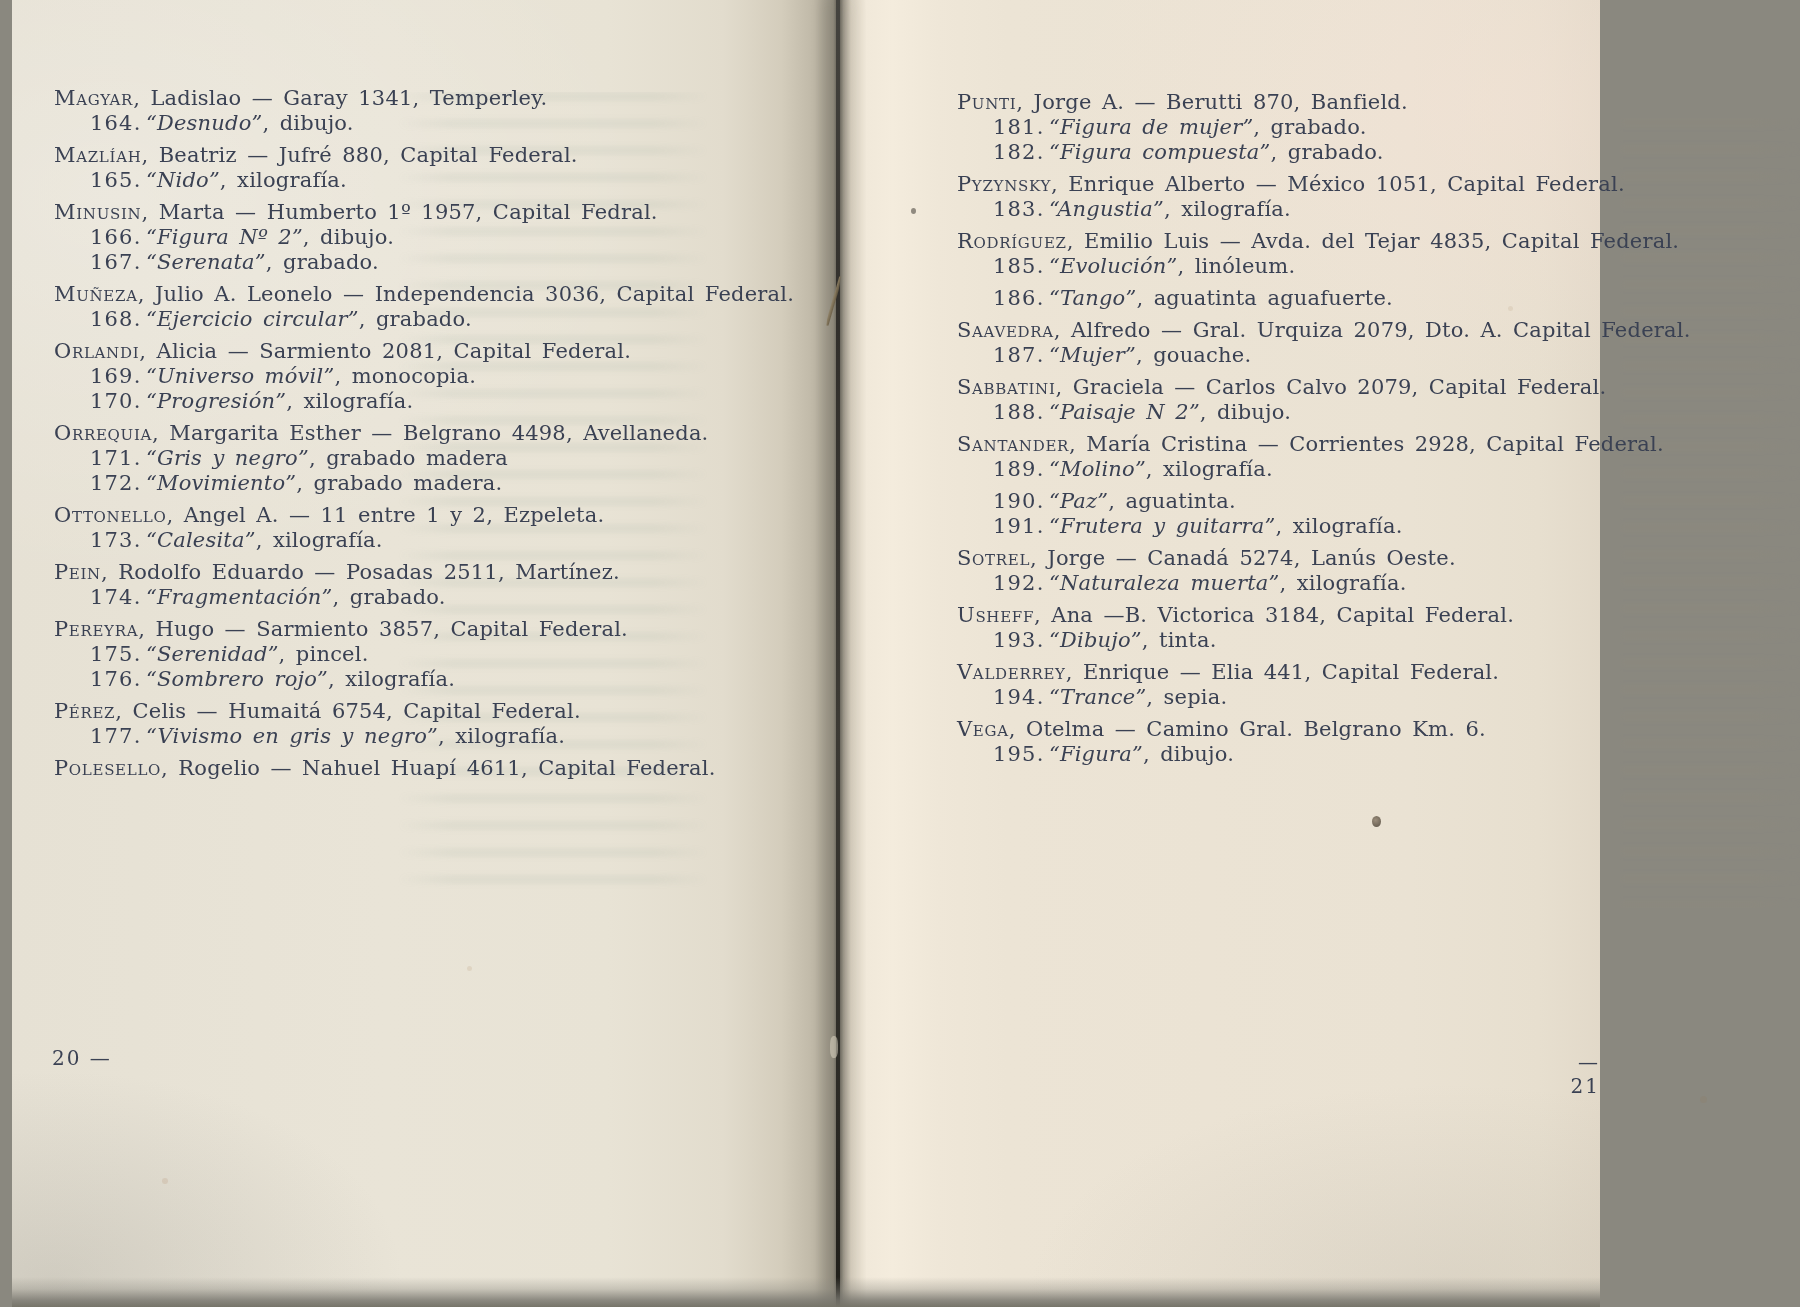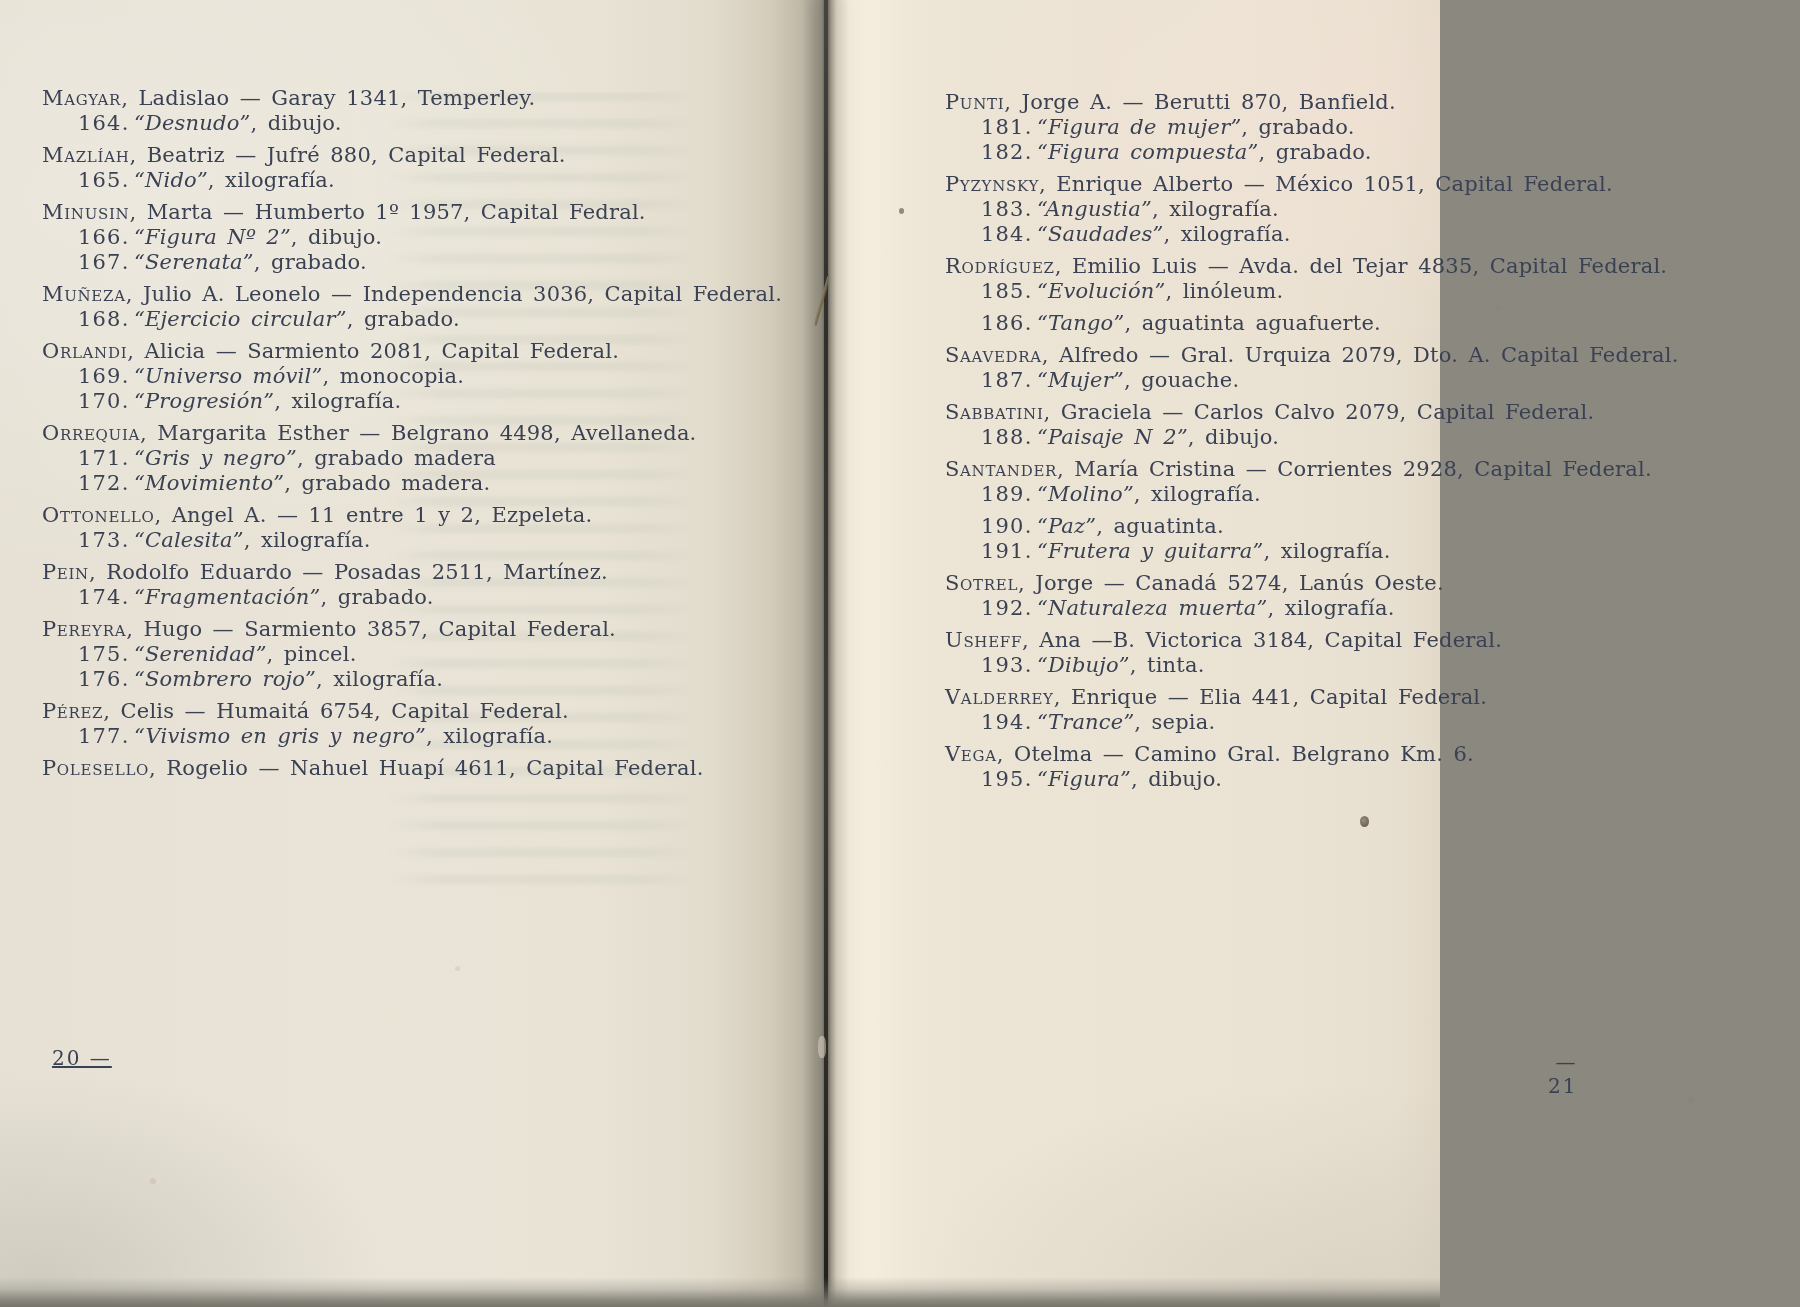--- a/index.html
+++ b/index.html
@@ -1,21 +1,21 @@
 <!DOCTYPE html>
 <html style="--ink: #3a4153;"><head>
 <meta charset="utf-8">
 <style>
   html,body{margin:0;padding:0;}
   body{
     width:1800px;height:1307px;overflow:hidden;
     background:#8a887f;
     font-family:"DejaVu Serif","Liberation Serif",serif;
   }
-  .book{position:relative;width:1440px;height:1307px;color:var(--ink,#3a4153);}
+  .book{position:relative;width:1588px;height:1307px;color:var(--ink,#3a4153);margin-left:12px;}
 
   
   .page-left{
     position:absolute;left:0;top:0;bottom:0;width:827px;
     background:
       radial-gradient(ellipse 900px 650px at 12% 15%, rgba(255,255,255,0.22), transparent 60%),
       radial-gradient(ellipse 500px 300px at 5% 98%, rgba(150,148,140,0.28), transparent 70%),
       linear-gradient(90deg,#e6e1d4 0,#e9e4d7 45%,#e8e3d5 72%,#e2dccd 86%,#d4cdbc 93%,#bfb8a7 97%,#928d7f 99.3%,#55524a 100%),
       #e9e4d7;
   }
@@ -73,21 +73,21 @@
   .content-left{left:42px;top:86px;width:690px;}
   .content-right{left:945px;top:90px;width:730px;}
   .entry{margin-bottom:7px;}
   .artist-line{white-space:nowrap;}
   .surname{font-variant:small-caps;letter-spacing:0.7px;}
   .work-line{padding-left:36px;white-space:nowrap;}
   .work-num{display:inline-block;min-width:56px;letter-spacing:1.2px;}
   .work-title{font-style:italic;}
 
   .pagenum{position:absolute;font-size:20px;letter-spacing:2px;}
-  .pagenum-left{left:52px;top:1046px;text-decoration:underline;}
+  .pagenum-left{left:40px;top:1046px;}
   .pagenum-right{left:1548px;top:1050px;text-align:right;}
 </style>
 </head>
 <body>
 
 <div class="book">
 
   <div class="page-left"></div>
   <div class="page-right"></div>
   <div class="gutter-line"></div>
@@ -146,21 +146,20 @@
     </div>
   <div class="content content-right" id="content-right">
       <div class="entry">
         <div class="artist-line"><span class="surname">Punti</span><span class="artist-details">, Jorge A. — Berutti 870, Banfield.</span></div>
         <div class="work-line"><span class="work-num">181.</span><span class="work-title">“Figura de mujer”</span><span class="work-tail">, grabado.</span></div>
         <div class="work-line"><span class="work-num">182.</span><span class="work-title">“Figura compuesta”</span><span class="work-tail">, grabado.</span></div>
       </div>
       <div class="entry">
         <div class="artist-line"><span class="surname">Pyzynsky</span><span class="artist-details">, Enrique Alberto — México 1051, Capital Federal.</span></div>
         <div class="work-line"><span class="work-num">183.</span><span class="work-title">“Angustia”</span><span class="work-tail">, xilografía.</span></div>
-        <div class="work-line"><span class="work-num">184.</span><span class="work-title">“Saudades”</span><span class="work-tail">, xilografía.</span></div>
       </div>
       <div class="entry">
         <div class="artist-line"><span class="surname">Rodríguez</span><span class="artist-details">, Emilio Luis — Avda. del Tejar 4835, Capital Federal.</span></div>
         <div class="work-line"><span class="work-num">185.</span><span class="work-title">“Evolución”</span><span class="work-tail">, linóleum.</span></div>
       </div>
       <div class="entry">
         <div class="work-line"><span class="work-num">186.</span><span class="work-title">“Tango”</span><span class="work-tail">, aguatinta aguafuerte.</span></div>
       </div>
       <div class="entry">
         <div class="artist-line"><span class="surname">Saavedra</span><span class="artist-details">, Alfredo — Gral. Urquiza 2079, Dto. A. Capital Federal.</span></div>

